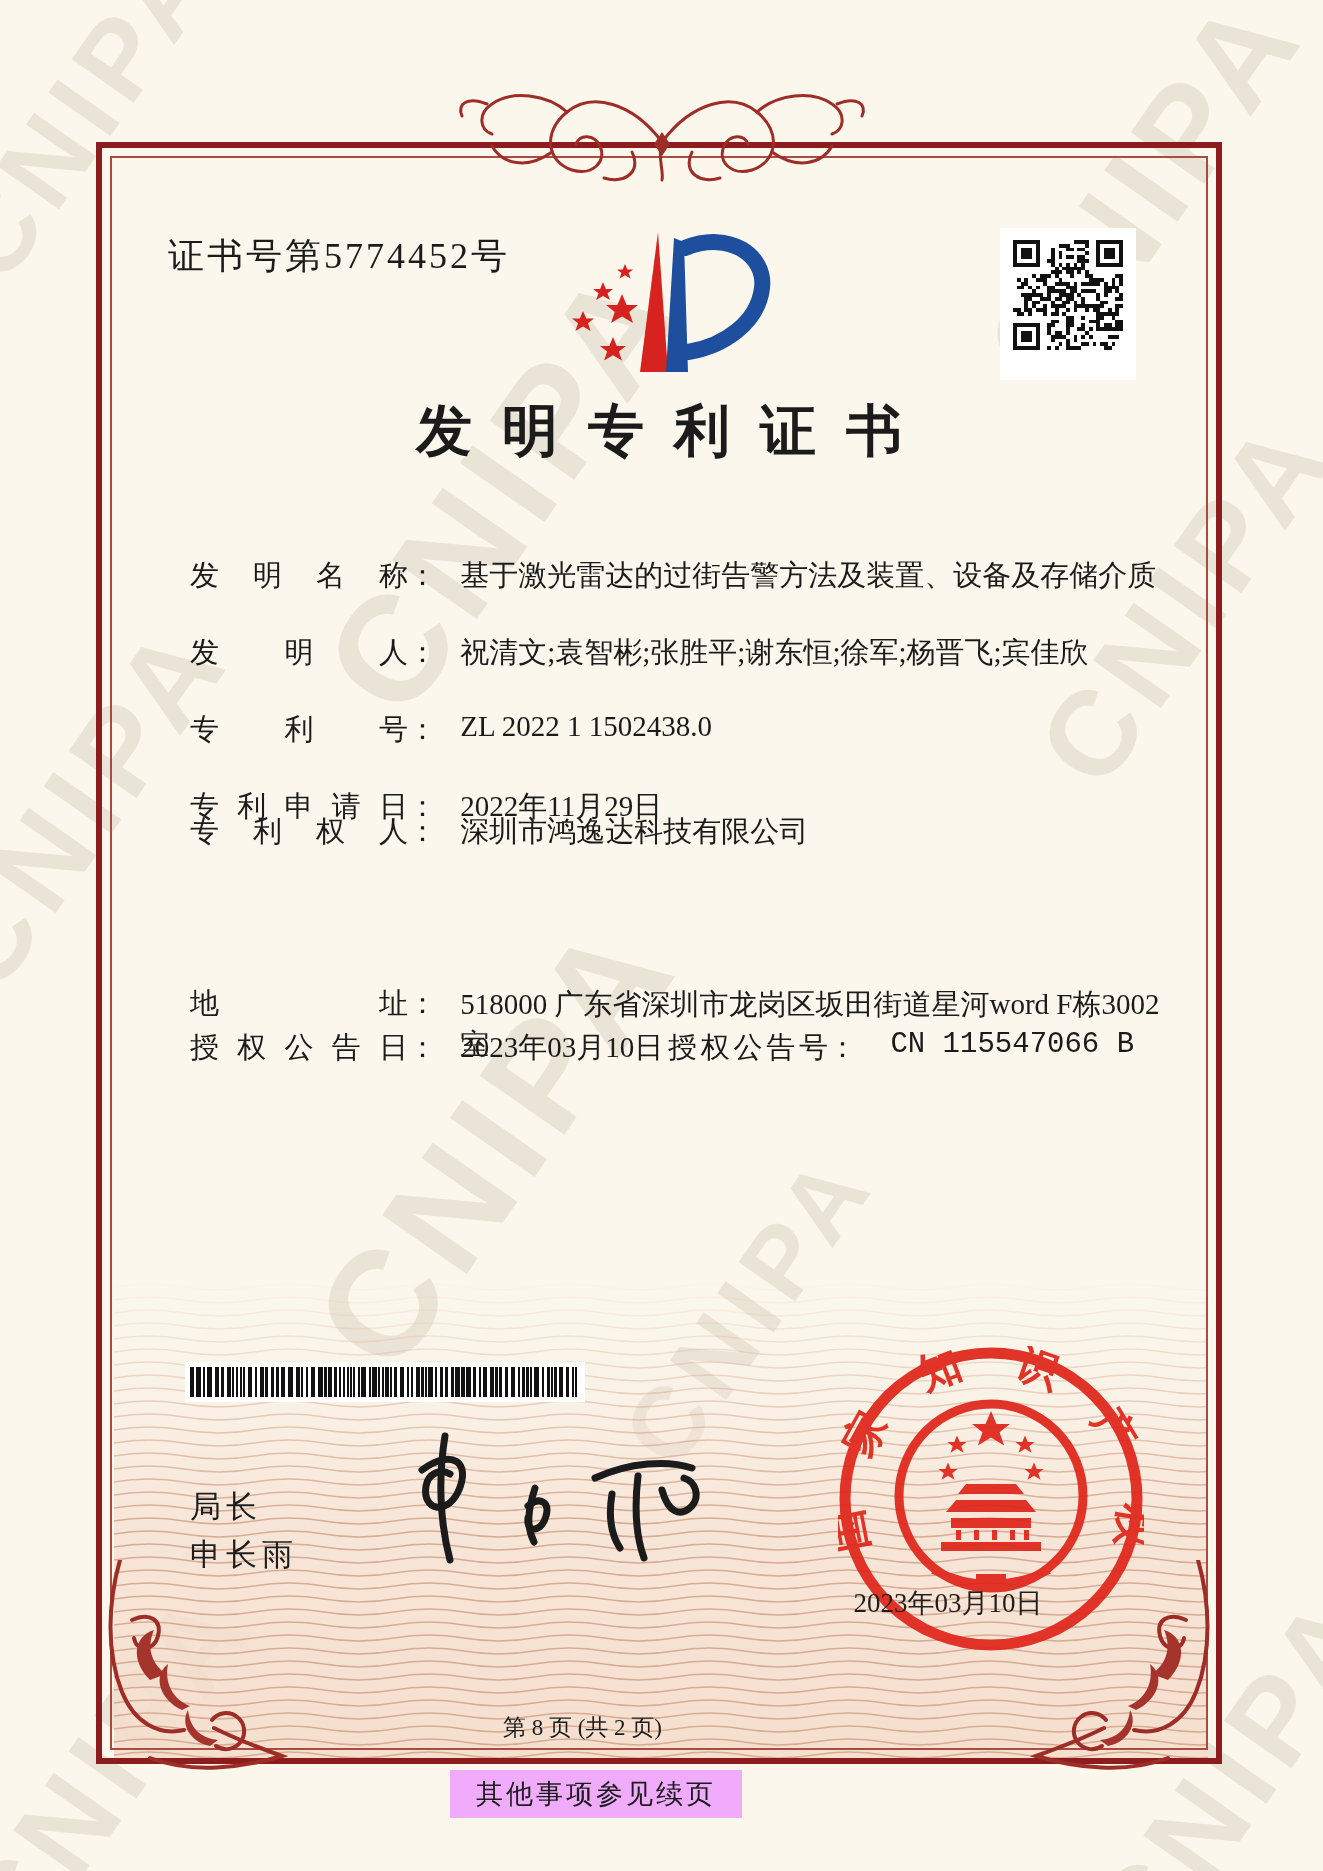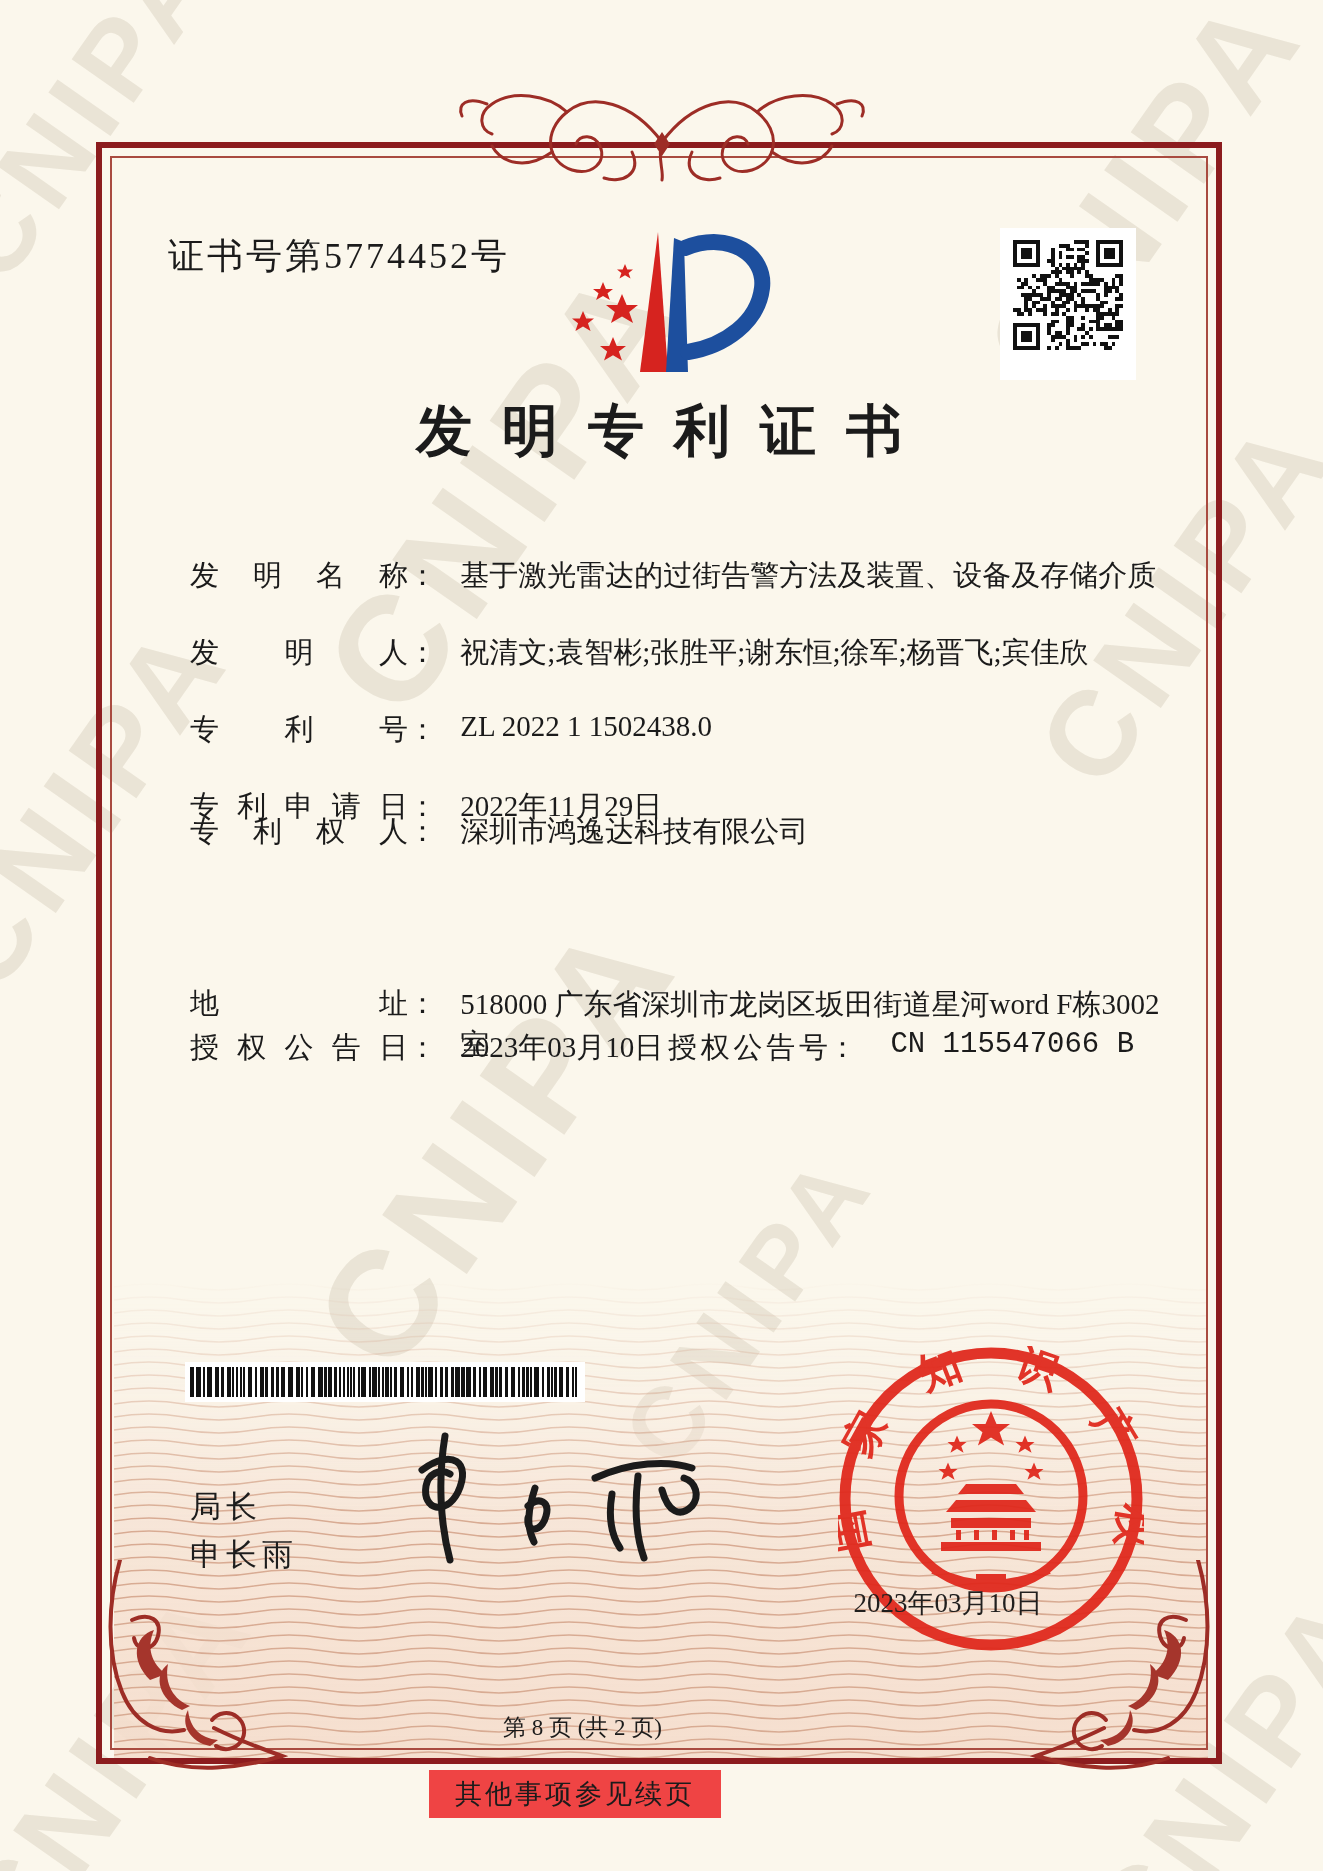--- a/index.html
+++ b/index.html
@@ -42,21 +42,21 @@
      text-align:justify;z-index:5;}
   #paras p{margin:0 0 8px 0;text-indent:2em;}
   
   #barcode-wrap{left:185px;top:1362px;width:400px;height:40px;background:#fff;z-index:5;}
   #barcode{position:absolute;left:5px;top:5px;}
   .officer{position:absolute;left:190px;font-family:"Liberation Sans",sans-serif;
      font-size:31px;letter-spacing:5px;color:#1d1d1d;z-index:5;}
   #signature{left:400px;top:1418px;z-index:5;}
   #seal{left:838px;top:1346px;z-index:6;}
   #page-info{left:0px;top:1712px;width:1165px;text-align:center;font-size:23px;z-index:5;}
-  #cont-box{left:429px;top:1770px;width:292px;height:48px;background:#ef4444;z-index:5;
+  #cont-box{left:450px;top:1770px;width:292px;height:48px;background:#f0abfc;z-index:5;
      text-align:center;line-height:48px;font-size:27px;letter-spacing:3px;}
 </style>
 </head>
 <body>
 
 <div class="wm" style="left:-80px;top:230px;font-size:110px;">CNIPA</div>
 <div class="wm" style="left:955px;top:330px;font-size:130px;">CNIPA</div>
 <div class="wm" style="left:290px;top:645px;font-size:150px;">CNIPA</div>
 <div class="wm" style="left:-95px;top:935px;font-size:120px;">CNIPA</div>
 <div class="wm" style="left:1010px;top:730px;font-size:120px;">CNIPA</div>

